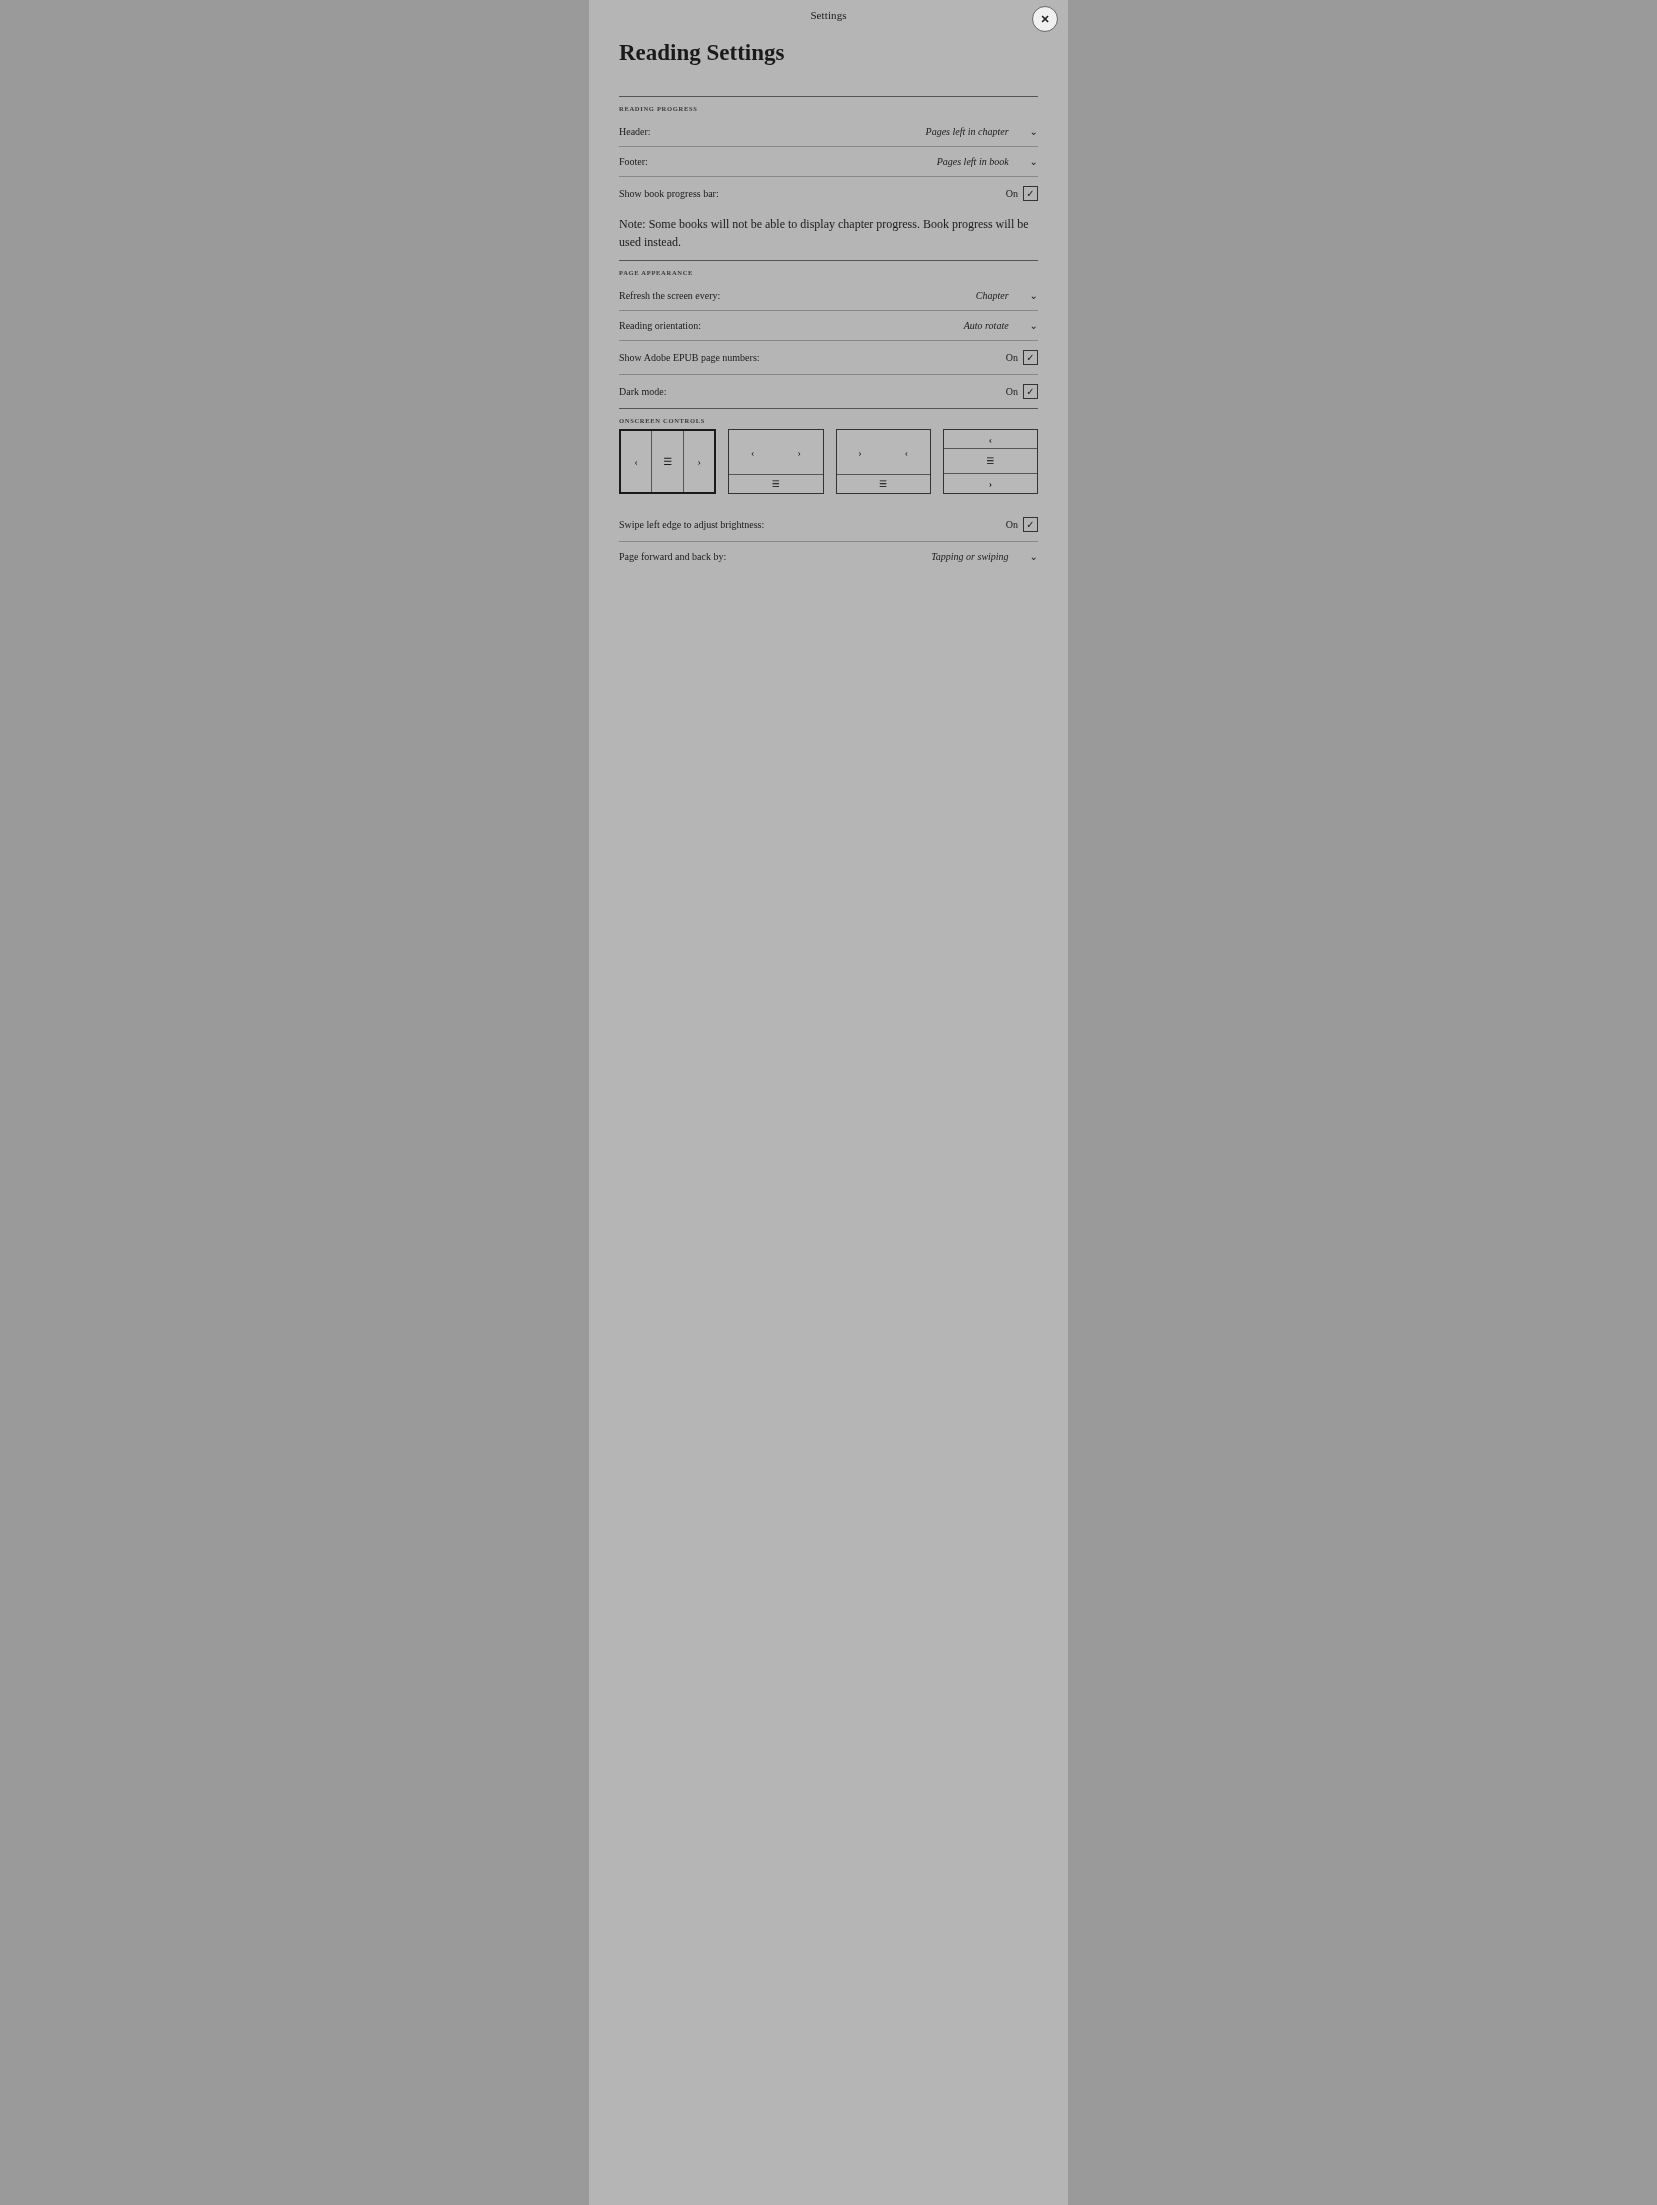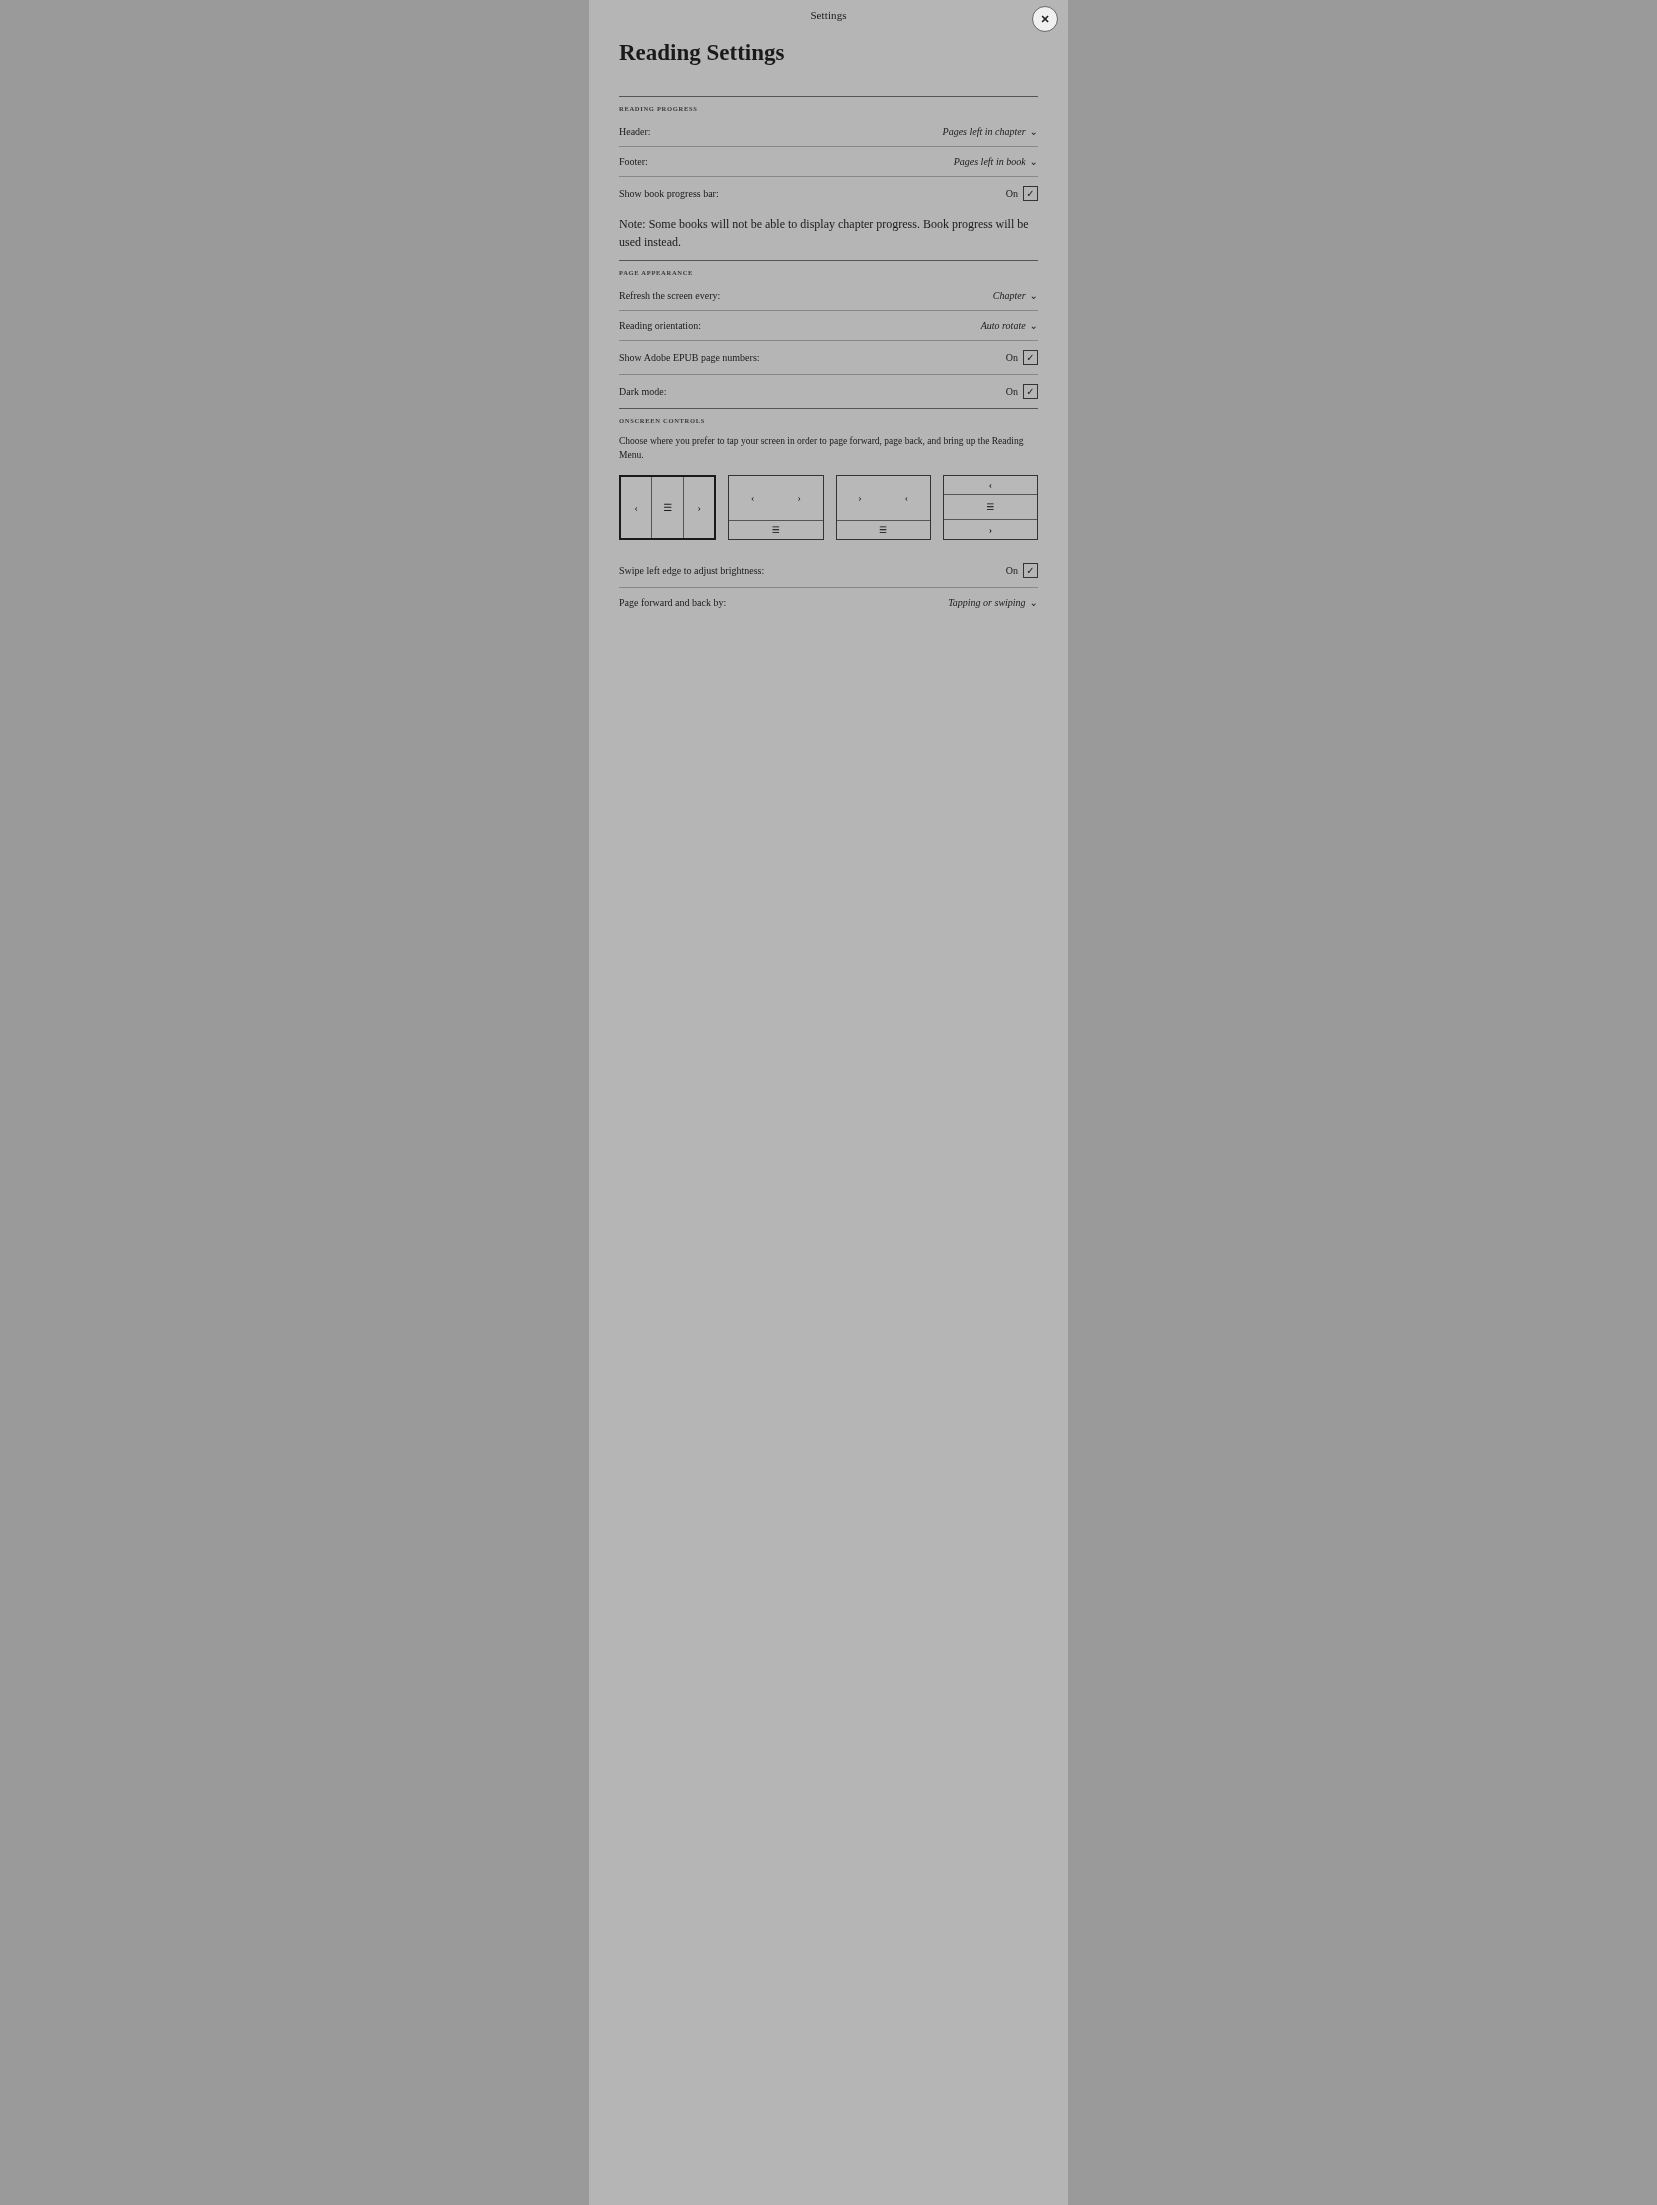--- a/index.html
+++ b/index.html
@@ -98,21 +98,21 @@
 
     .setting-label {
       font-size: 10px;
       color: #1a1a1a;
       font-family: Georgia, serif;
     }
 
     .setting-value {
       display: flex;
       align-items: flex-start;
-      gap: 4px;
+      gap: 21px;
       font-style: italic;
       font-size: 10px;
       color: #1a1a1a;
       font-family: Georgia, serif;
     }
 
     .setting-value .chevron {
       font-size: 10px;
       font-style: normal;
       color: #1a1a1a;
@@ -382,21 +382,20 @@
           <div class="checkbox-box">✓</div>
         </div>
       </div>
     </div>
 
     <hr class="section-divider">
 
     <div class="section-block">
       <div class="section-label">ONSCREEN CONTROLS</div>
 
-      <p class="controls-description">Choose where you prefer to tap your screen in order to page forward, page back, and bring up the Reading Menu.</p>
 
       <div class="controls-grid">
 
         <div class="control-option selected ctrl1">
           <div class="ctrl1-left">‹</div>
           <div class="ctrl1-center">☰</div>
           <div class="ctrl1-right">›</div>
         </div>
 
         <div class="control-option ctrl2">

